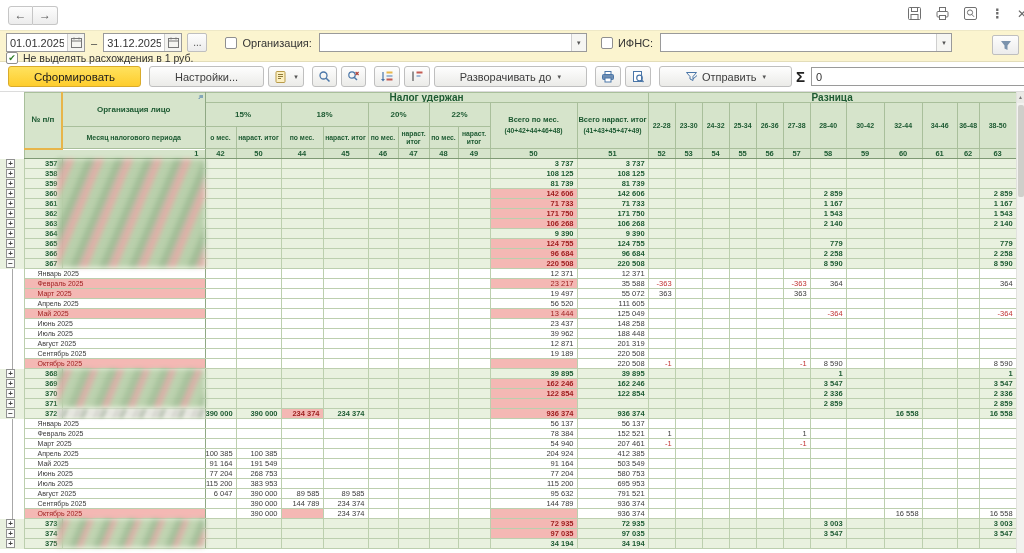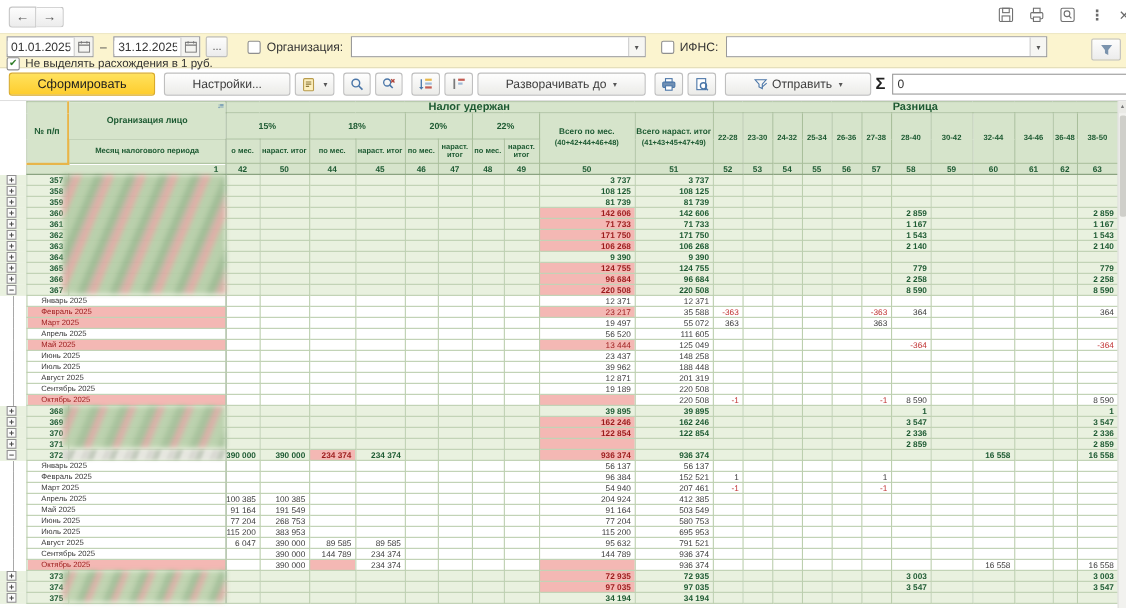--- a/index.html
+++ b/index.html
@@ -1132,21 +1132,21 @@
           <td class="gutcell tree"></td>
           <td colspan="2" class="mlabel fz">Февраль 2025</td>
           <td></td>
           <td></td>
           <td></td>
           <td></td>
           <td></td>
           <td></td>
           <td></td>
           <td></td>
-          <td>96 384</td>
+          <td>78 384</td>
           <td>152 521</td>
           <td>1</td>
           <td></td>
           <td></td>
           <td></td>
           <td></td>
           <td>1</td>
           <td></td>
           <td></td>
           <td></td>

